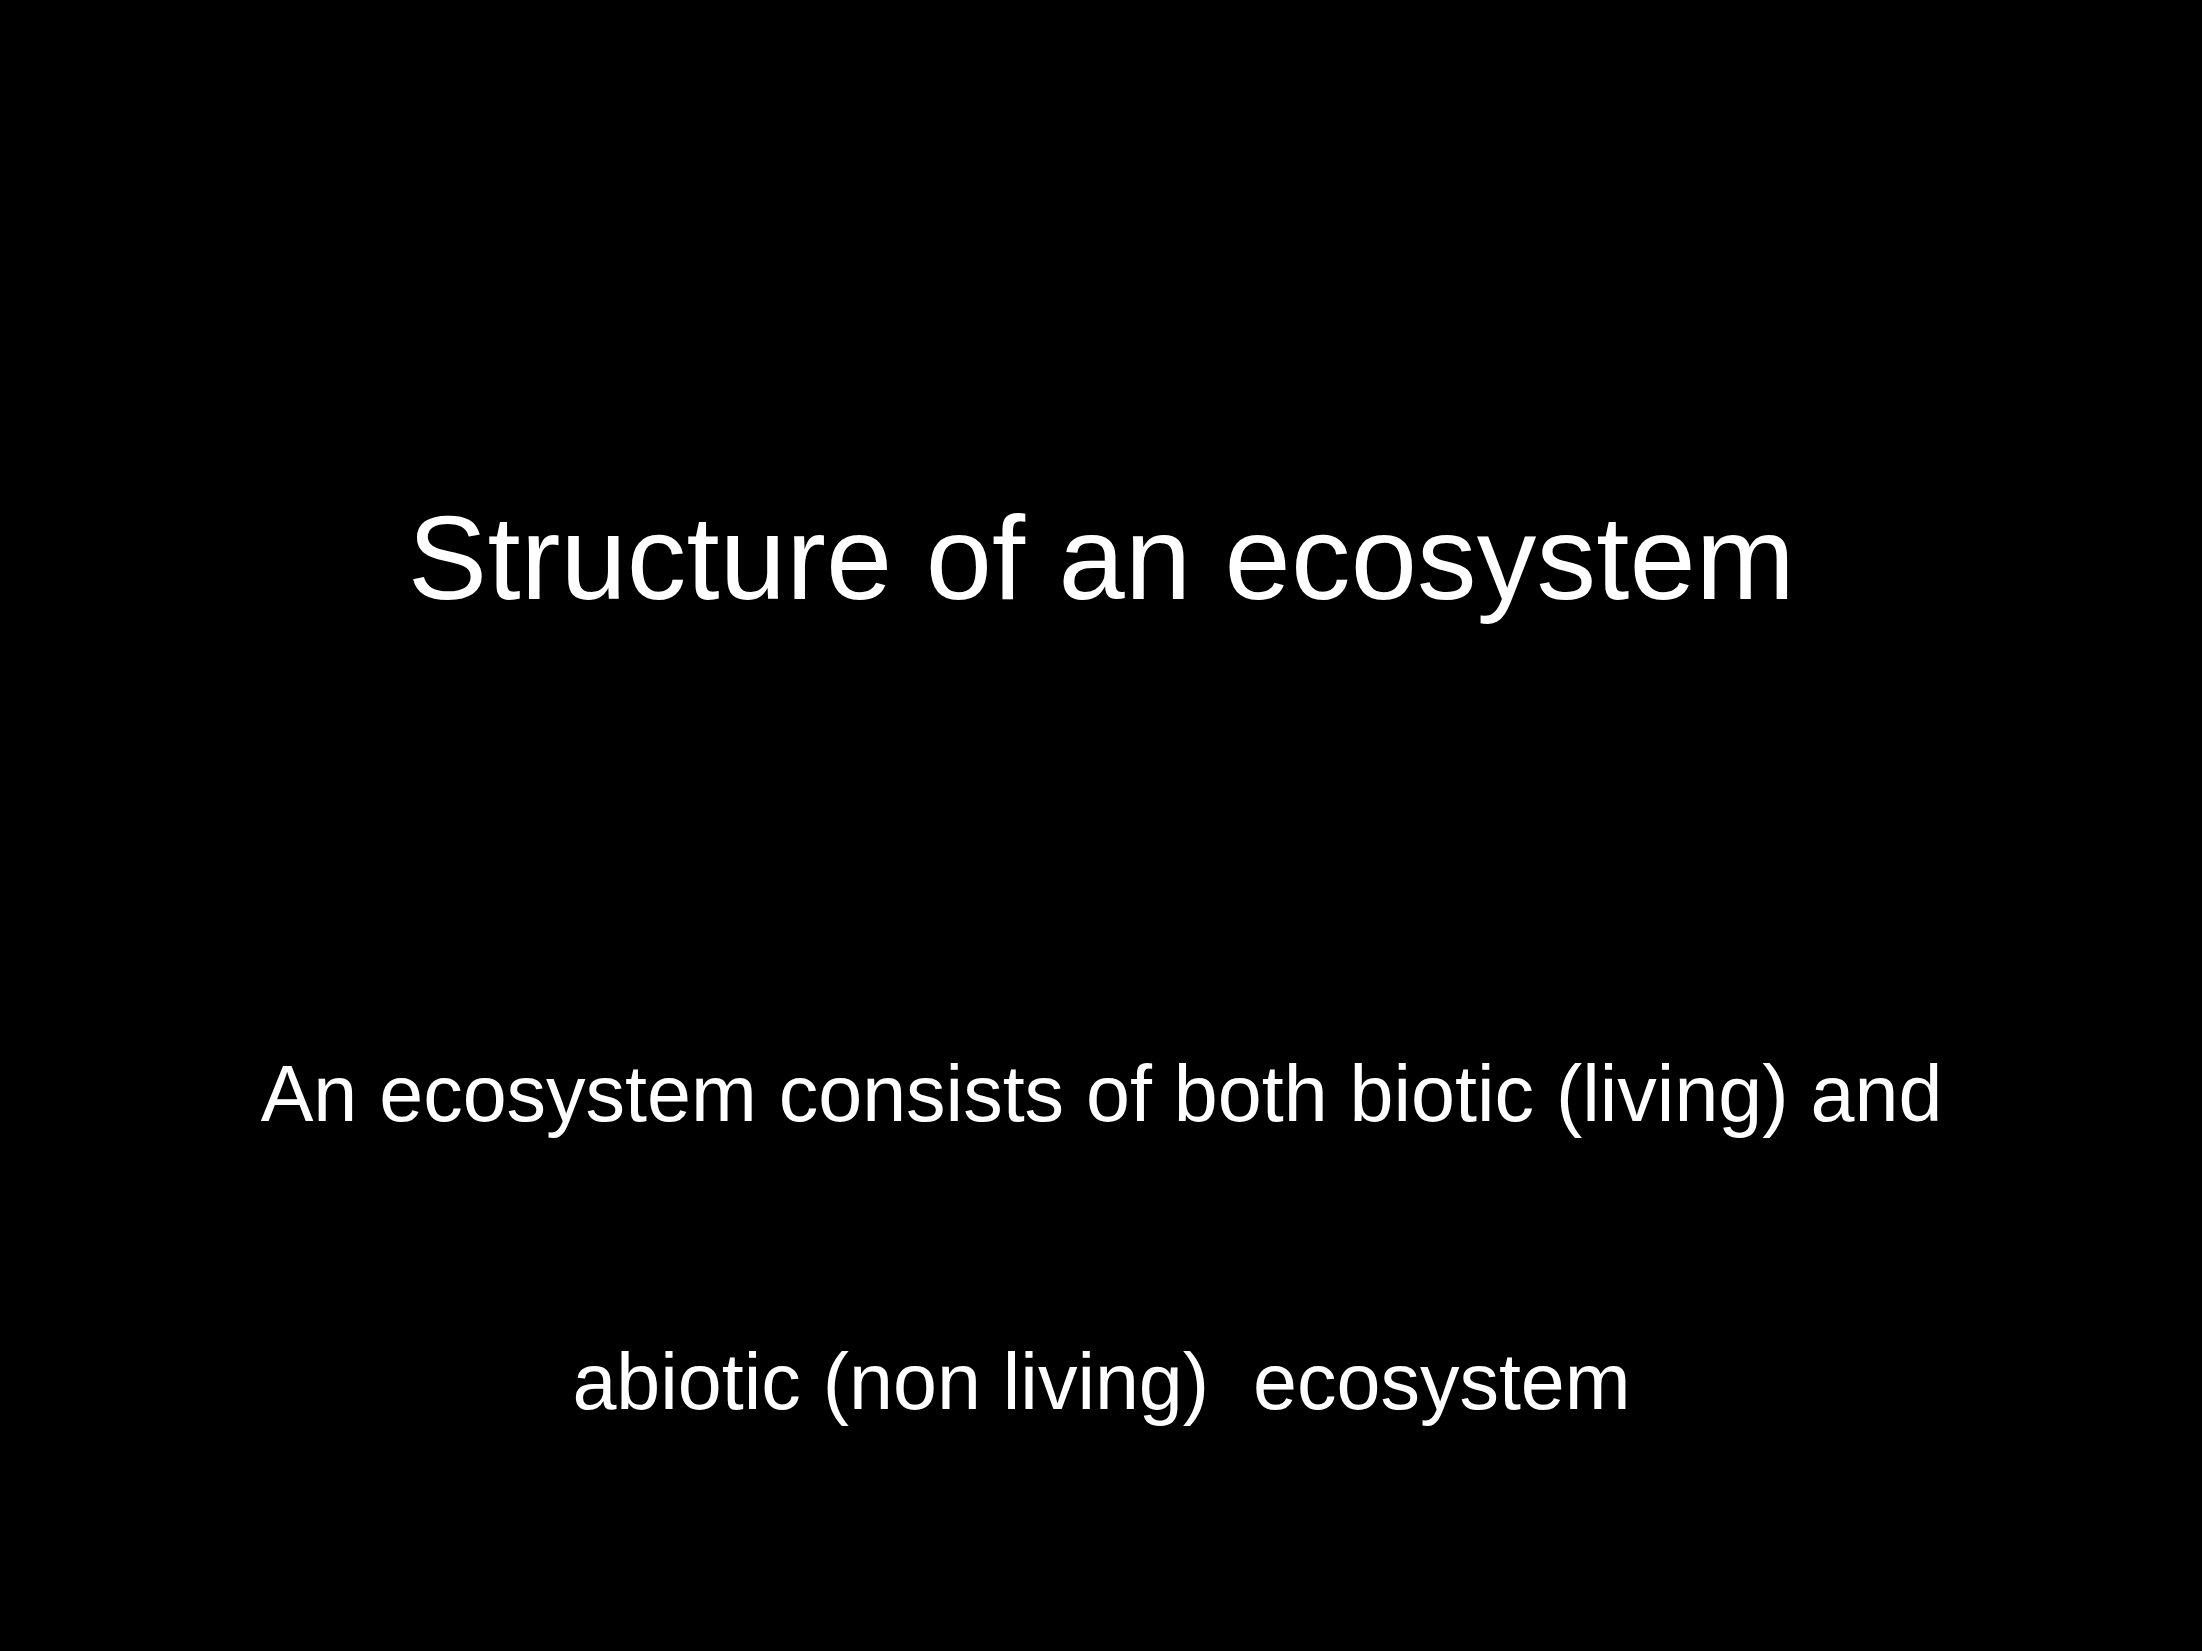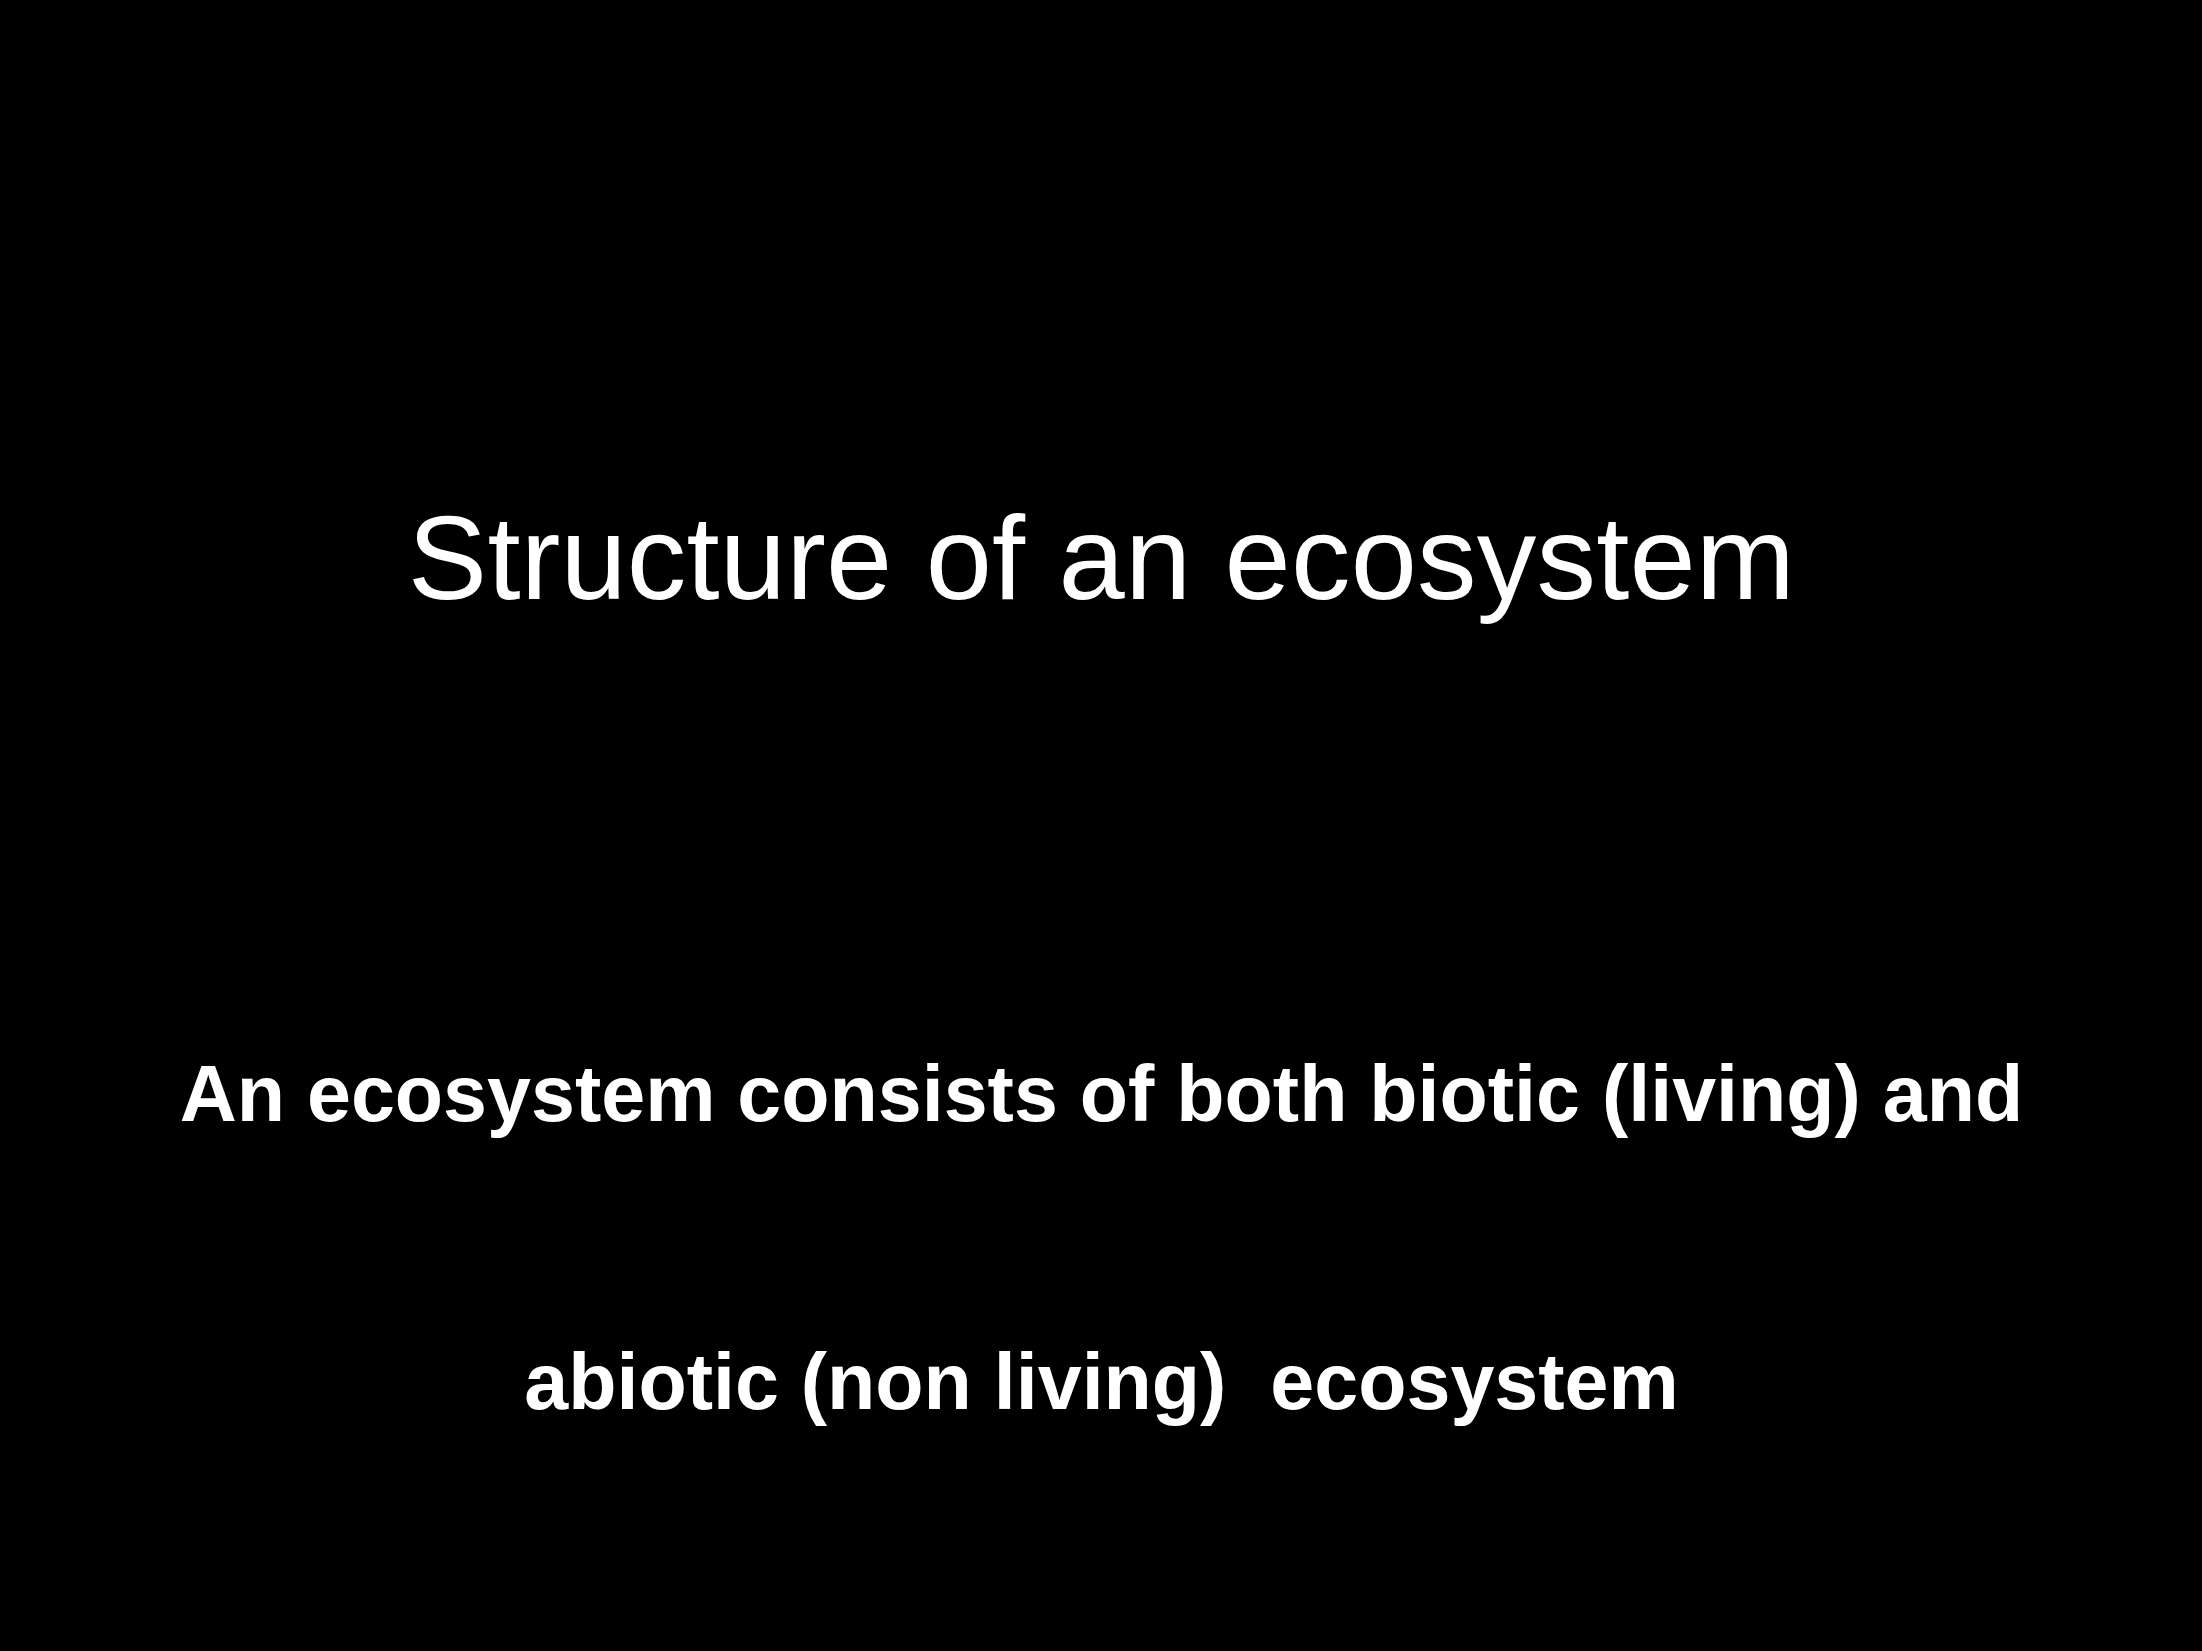--- a/index.html
+++ b/index.html
@@ -33,21 +33,21 @@
   }
   .slide-body {
     position: absolute;
     left: 155px;
     top: 854px;
     width: 1893px;
     text-align: center;
     color: #ffffff;
     font-size: 79px;
     line-height: 96px;
-    font-weight: 700;
+    font-weight: 400;
     white-space: pre-wrap;
   }
   .body-line {
     display: block;
   }
 </style>
 </head>
 <body>
 
 <div class="slide">

